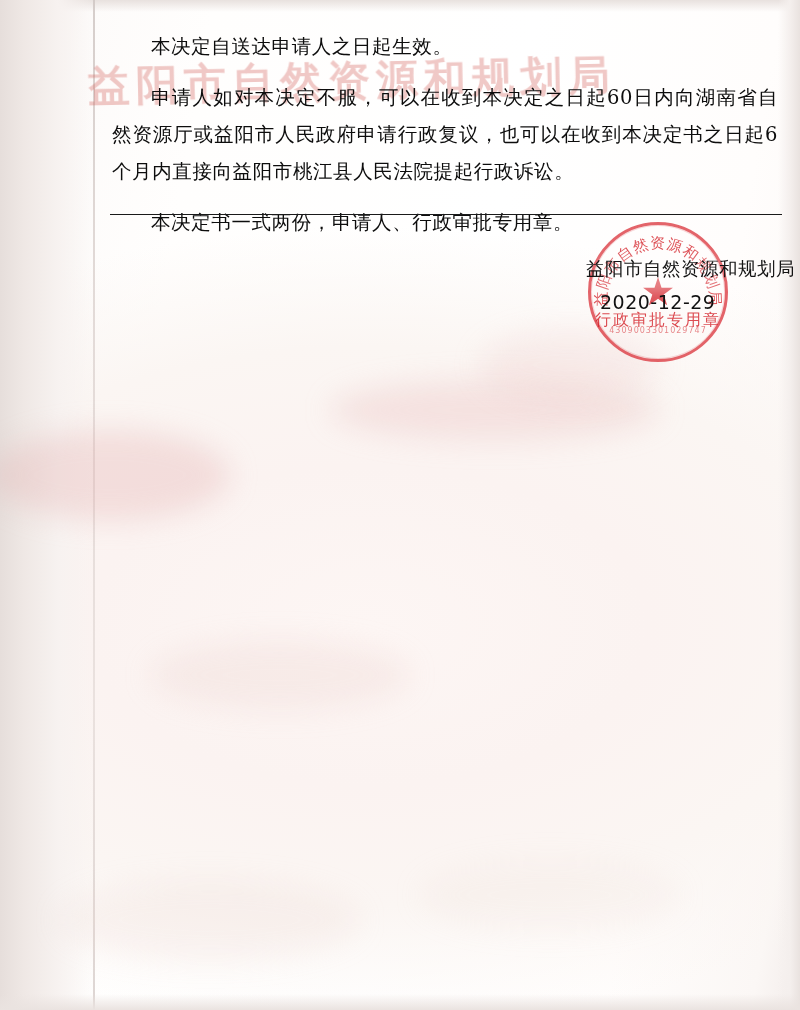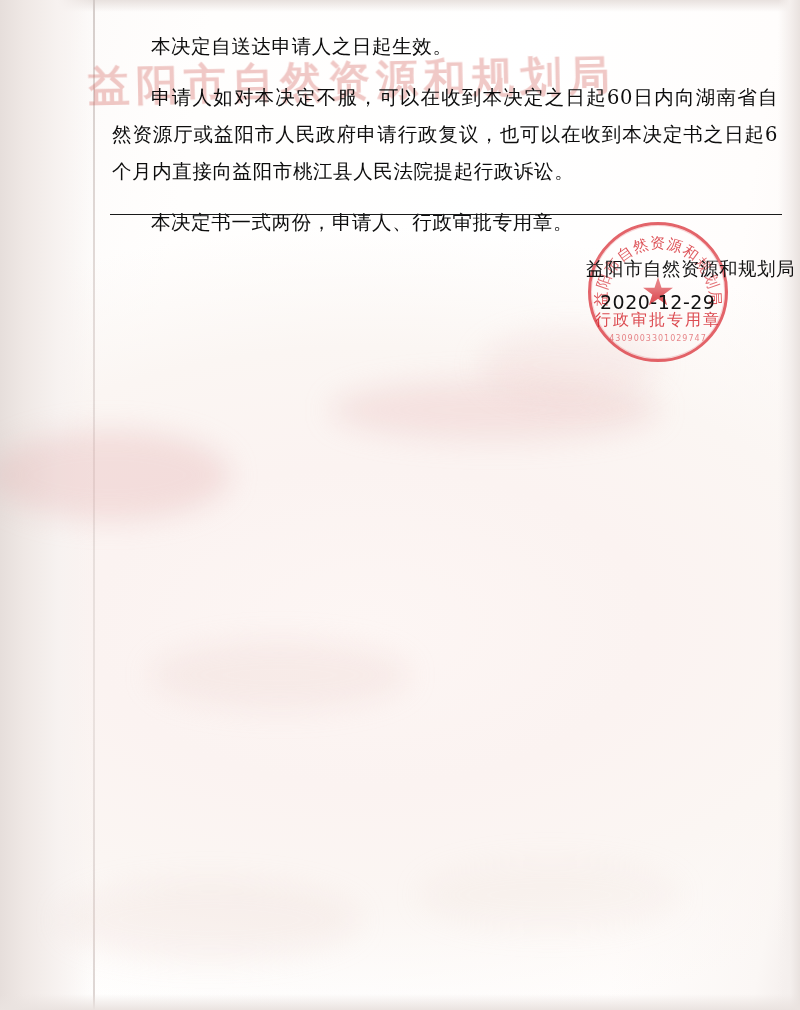--- a/index.html
+++ b/index.html
@@ -183,21 +183,21 @@
     width: 140px;
     text-align: center;
     color: rgba(212,36,44,.82);
     font-family: "DejaVu Serif", serif;
     font-size: 16px;
     letter-spacing: 2px;
   }
   .seal .code-text {
     position: absolute;
     left: 0;
-    top: 112px;
+    top: 104px;
     width: 140px;
     text-align: center;
     color: rgba(212,36,44,.55);
     font-family: "DejaVu Sans", sans-serif;
     font-size: 8px;
     letter-spacing: 1px;
   }
   
   .seal .smudge {
     position: absolute;

